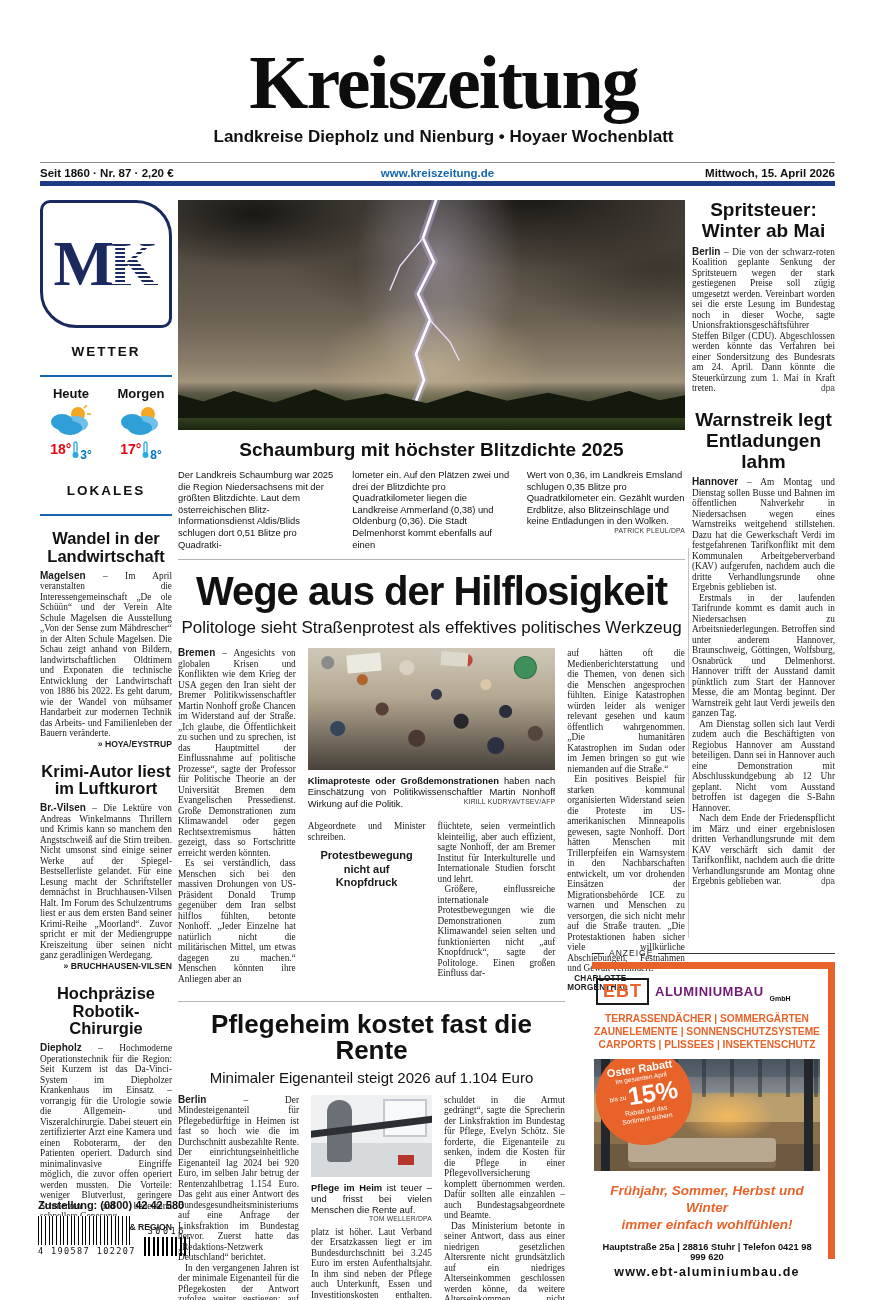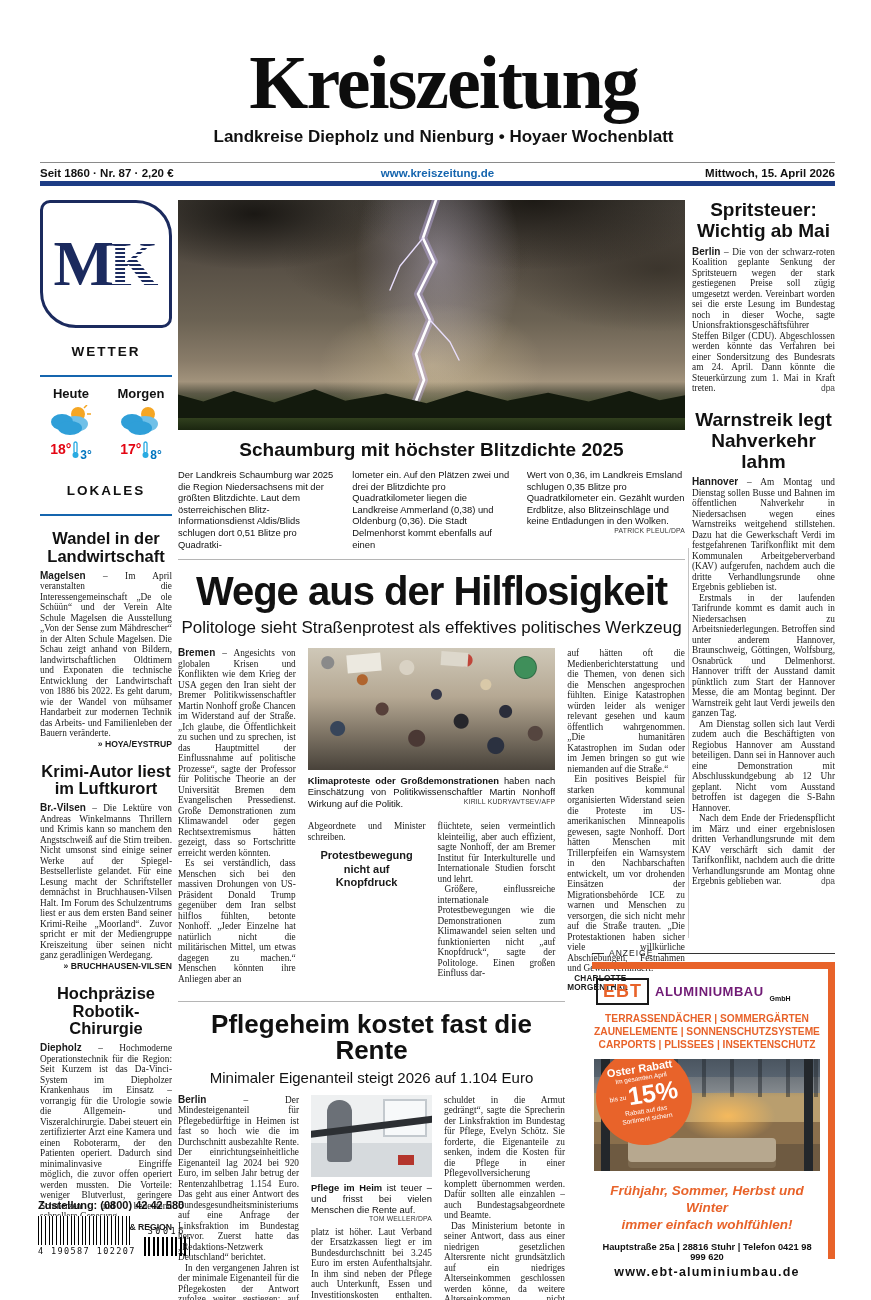--- a/index.html
+++ b/index.html
@@ -385,33 +385,33 @@
       </div>
     </div>
   </div>
 
   <div class="vrule"></div>
 
   <div class="col-right">
     <div>
       <div class="rc-title">
         <span>Spritsteuer:</span><br>
-        <span>Wichtig ab Mai</span>
+        <span>Winter ab Mai</span>
       </div>
       <div class="body-text flowroot">
         <b class="lead">Berlin</b>
         <span>– Die von der schwarz-roten Koalition geplante Senkung der Spritsteuern wegen der stark gestiegenen Preise soll zügig umgesetzt werden. Vereinbart worden sei die erste Lesung im Bundestag noch in dieser Woche, sagte Unionsfraktionsgeschäftsführer Steffen Bilger (CDU). Abgeschlossen werden könnte das Verfahren bei einer Sondersitzung des Bundesrats am 24. April. Dann könnte die Steuerkürzung zum 1. Mai in Kraft treten.</span>
         <span class="agency">dpa</span>
       </div>
     </div>
 
     <div class="rc-art2">
       <div class="rc-title">
         <span>Warnstreik legt</span><br>
-        <span>Nahverkehr lahm</span>
+        <span>Entladungen lahm</span>
       </div>
       <div class="body-text">
         <p><b class="lead">Hannover</b> <span>– Am Montag und Dienstag sollen Busse und Bahnen im öffentlichen Nahverkehr in Niedersachsen wegen eines Warnstreiks weitgehend stillstehen. Dazu hat die Gewerkschaft Verdi im festgefahrenen Tarifkonflikt mit dem Kommunalen Arbeitgeberverband (KAV) aufgerufen, nachdem auch die dritte Verhandlungsrunde ohne Ergebnis geblieben ist.</span></p>
         <p>Erstmals in der laufenden Tarifrunde kommt es damit auch in Niedersachsen zu Arbeitsniederlegungen. Betroffen sind unter anderem Hannover, Braunschweig, Göttingen, Wolfsburg, Osnabrück und Delmenhorst. Hannover trifft der Ausstand damit pünktlich zum Start der Hannover Messe, die am Montag beginnt. Der Warnstreik geht laut Verdi jeweils den ganzen Tag.</p>
         <p>Am Dienstag sollen sich laut Verdi zudem auch die Beschäftigten von Regiobus Hannover am Ausstand beteiligen. Dann sei in Hannover auch eine Demonstration mit Abschlusskundgebung ab 12 Uhr geplant. Nicht vom Ausstand betroffen ist dagegen die S-Bahn Hannover.</p>
         <p class="flowroot"><span>Nach dem Ende der Friedenspflicht im März und einer ergebnislosen dritten Verhandlungsrunde mit dem KAV verschärft sich damit der Tarifkonflikt, nachdem auch die dritte Verhandlungsrunde am Montag ohne Ergebnis geblieben war.</span> <span class="agency">dpa</span></p>
       </div>
     </div>
   </div>
 

